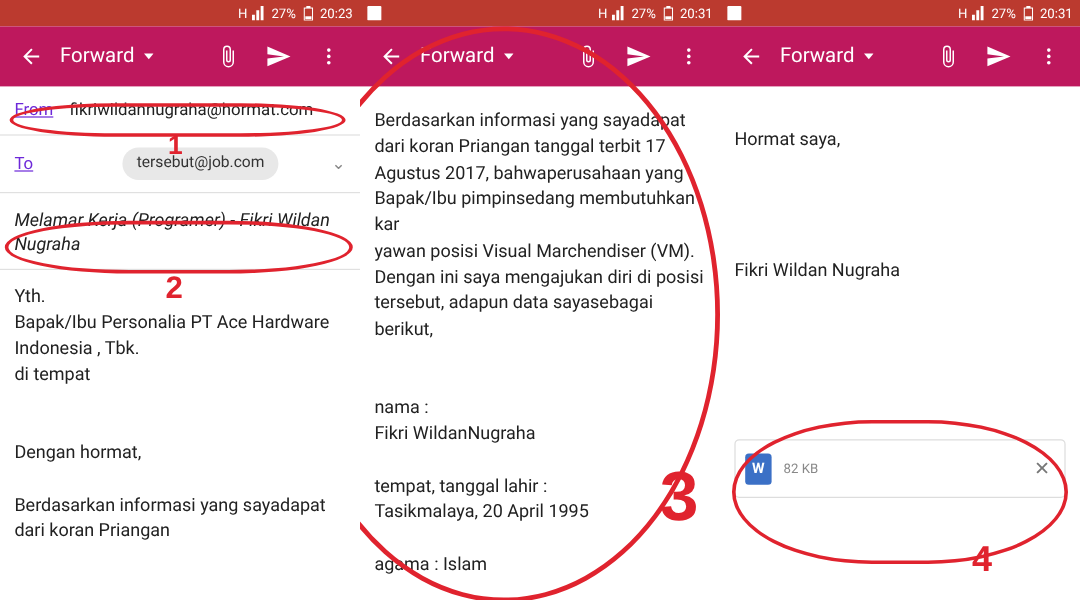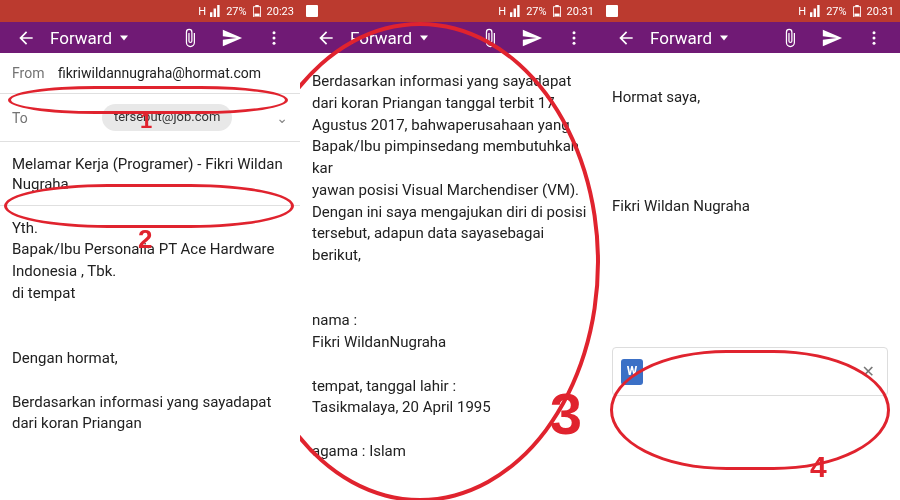--- a/index.html
+++ b/index.html
@@ -1,31 +1,31 @@
 <!DOCTYPE html>
 <html><head>
 <meta charset="utf-8">
 <style>
   * { margin: 0; padding: 0; box-sizing: border-box; }
   body { font-family: Roboto, Arial, sans-serif; background: #fff; width: 900px; height: 500px; overflow: hidden; display: flex; }
   .screen { width: 300px; height: 500px; position: relative; background: #fff; overflow: hidden; }
   .statusbar { height: 22px; background: #bb3a2f; color: #fff; display: flex; align-items: center; justify-content: flex-end; font-size: 11px; padding: 0 6px; gap: 4px; }
   .statusbar .sb-left { margin-right: auto; display: flex; gap: 3px; align-items: center; }
   .sb-ico { width: 12px; height: 12px; display: inline-block; }
-  .appbar { height: 31px; background: #701a75; color: #fff; display: flex; align-items: center; padding: 0 8px; gap: 6px; }
+  .appbar { height: 50px; background: #be185d; color: #fff; display: flex; align-items: center; padding: 0 8px; gap: 6px; }
   .appbar .title { font-size: 17px; font-weight: 400; flex: 0 0 auto; }
   .appbar .dd { width: 8px; height: 8px; margin-left: 2px; }
   .appbar .spacer { flex: 1; }
   .ico-btn { width: 36px; height: 36px; display: flex; align-items: center; justify-content: center; }
   .content { padding: 0; font-size: 15px; color: #212121; line-height: 1.45; }
   .row { border-bottom: 1px solid #e0e0e0; padding: 10px 12px; display: flex; align-items: center; font-size: 14px; }
-  .row .lbl { color: #737373; width: 46px; }
+  .row .lbl { color: #6d28d9; width: 46px; text-decoration: underline; }
   .row .val { flex: 1; color: #212121; }
   .chip { background: #e8e8e8; color: #333; border-radius: 14px; padding: 4px 12px; font-size: 13px; display: inline-block; }
-  .subject { padding: 12px 12px 10px; font-size: 15px; color: #212121; line-height: 1.35; border-bottom: 1px solid #e0e0e0; }
+  .subject { padding: 12px 12px 10px; font-size: 15px; color: #212121; line-height: 1.35; border-bottom: 1px solid #e0e0e0; font-style: italic; }
   .body-text { padding: 12px 12px 0; font-size: 15px; color: #212121; white-space: pre-line; }
   .attach-card { margin: 10px 12px; border: 1px solid #ddd; border-radius: 4px; display: flex; align-items: center; padding: 8px; gap: 10px; }
   .attach-icon { width: 22px; height: 26px; background: #3b70c6; color: #fff; font-size: 12px; font-weight: bold; display: flex; align-items: center; justify-content: center; border-radius: 3px; }
   .attach-info { flex: 1; }
   .attach-name { font-size: 13px; color: #222; }
   .attach-size { font-size: 11px; color: #888; }
   .close-x { color: #777; font-size: 16px; padding: 4px; }
   
   .anno { position: absolute; border: 3px solid #e0232e; border-radius: 50%; pointer-events: none; }
   .anno-num { position: absolute; color: #e0232e; font-weight: 900; font-family: Arial, sans-serif; pointer-events: none; }
@@ -224,19 +224,20 @@
 Hormat saya,
 
 
 
 
 Fikri Wildan Nugraha</div>
     <div style="height:120px"></div>
     <div class="attach-card">
       <div class="attach-icon">W</div>
       <div class="attach-info">
+        <div class="attach-size">82 KB</div>
       </div>
       <div class="close-x">✕</div>
     </div>
   </div>
   <div class="anno" style="left:10px;top:350px;width:280px;height:120px;border-radius:50%/60%"></div>
   <span class="anno-num" style="left:210px;top:450px;font-size:30px">4</span>
 </div>
 
 </body></html>

